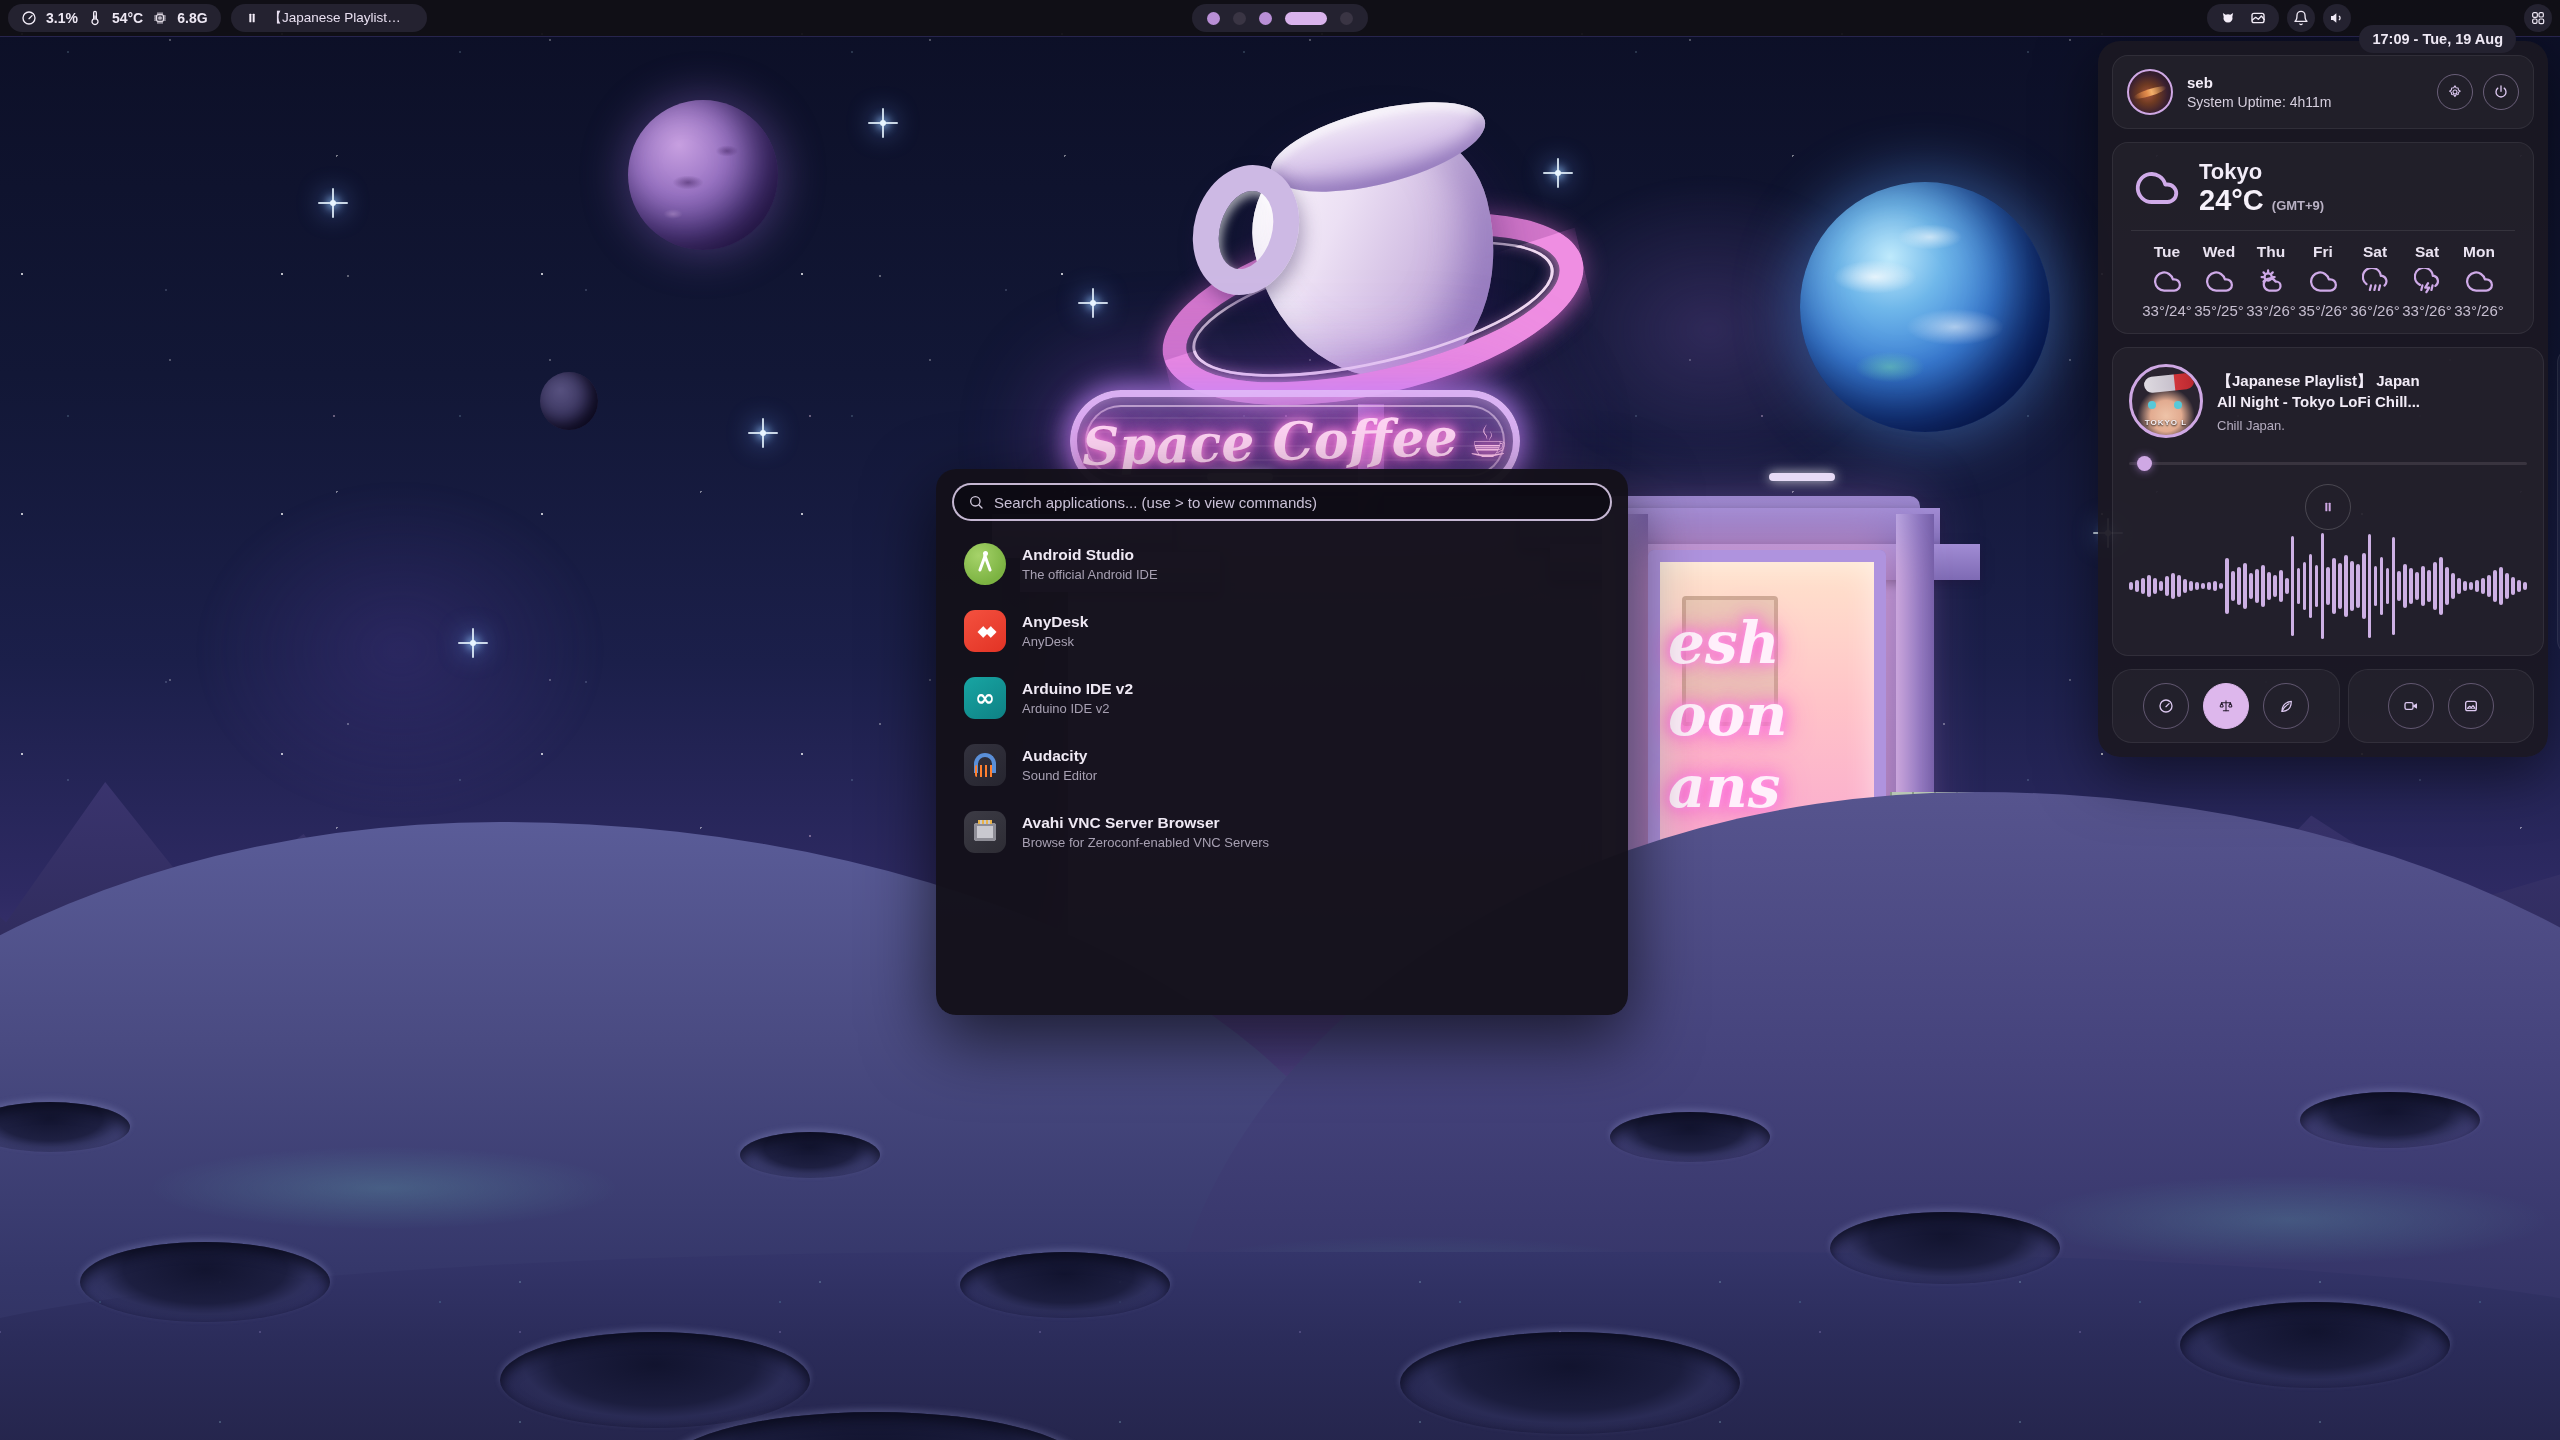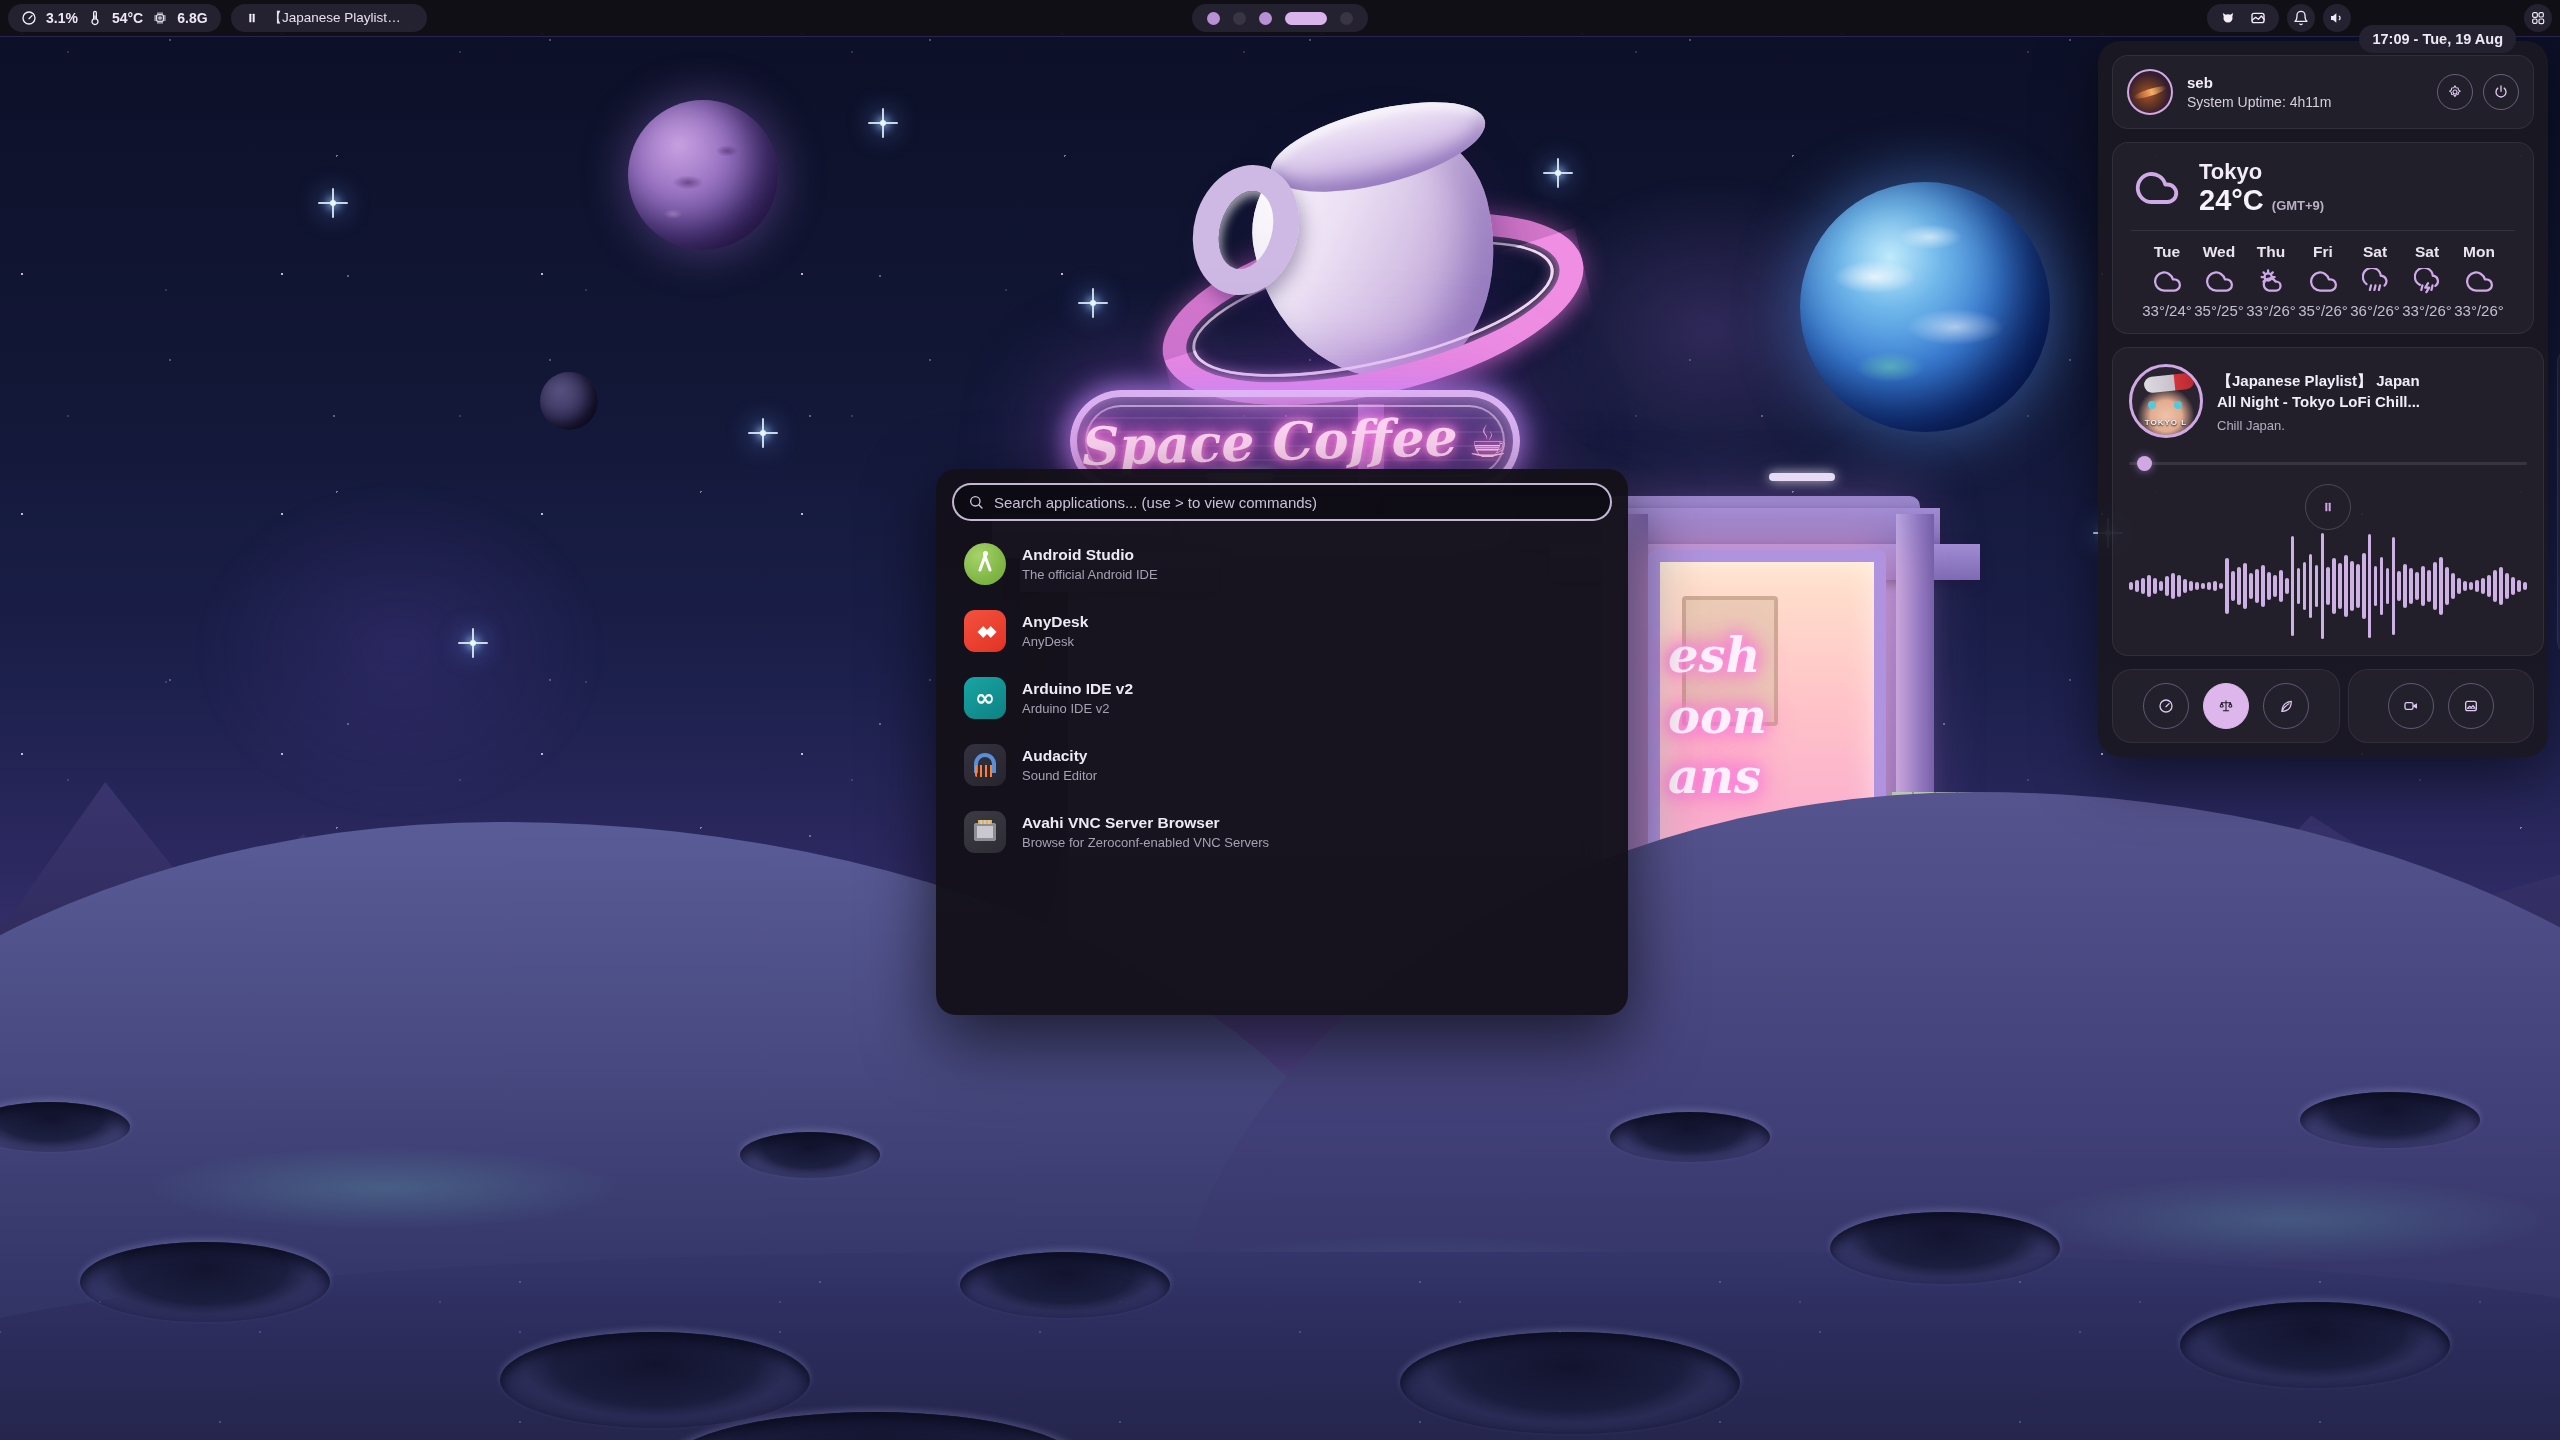--- a/index.html
+++ b/index.html
@@ -73,21 +73,21 @@
   .cafe { position:absolute; left:1050px; top:300px; width:930px; height:700px; }
   .facade { position:absolute; left:18px; top:196px; width:852px; height:504px;
     background:linear-gradient(180deg,#9a86cc 0%,#8672ba 36%,#7763ab 70%,#6a58a0 100%); border-radius:10px 10px 0 0;
     box-shadow:0 0 60px rgba(190,130,230,.35); }
   .tier { position:absolute; background:linear-gradient(180deg,#a18cd4,#7e6ab4); box-shadow:0 4px 10px rgba(30,20,60,.5); }
   .window-big { position:absolute; left:598px; top:250px; width:238px; height:332px; border-radius:6px;
     border:12px solid #af93de; background:linear-gradient(180deg,#ffe3cc 0%,#ffc3c8 46%,#f9a6cf 100%);
     box-shadow:0 0 48px 10px rgba(255,170,210,.55), inset 0 0 30px rgba(255,255,255,.55); }
   .menu-board { position:absolute; left:22px; top:34px; width:96px; height:130px; background:#e9c9b4; border:4px solid #caa590; border-radius:4px; opacity:.9; }
   .neon-lines { position:absolute; inset:0; display:flex; flex-direction:column; justify-content:center; gap:8px; padding-left:8px; }
-  .neon-lines span { font-family:"DejaVu Serif",serif; font-style:italic; font-weight:bold; font-size:48px; line-height:1.1; color:#fff0fb;
+  .neon-lines span { font-family:"DejaVu Serif",serif; font-style:italic; font-weight:bold; font-size:58px; line-height:1.1; color:#fff0fb;
     text-shadow:0 0 6px #ff9ae8,0 0 16px #ff6ad8,0 0 30px #f04ac8; }
   .planter-green { position:absolute; left:560px; top:560px; width:310px; height:56px; border-radius:8px 8px 0 0;
     background:radial-gradient(26px 20px at 12% 60%, #3f7d3a 60%, transparent 65%),
       radial-gradient(30px 22px at 32% 50%, #4c9a45 60%, transparent 65%),
       radial-gradient(26px 20px at 52% 62%, #3a7436 60%, transparent 65%),
       radial-gradient(30px 22px at 72% 52%, #55a84e 60%, transparent 65%),
       radial-gradient(26px 20px at 90% 60%, #417f3c 60%, transparent 65%), #3c6b38; overflow:hidden; }
   .planter-green::after { content:""; position:absolute; inset:0;
     background:radial-gradient(5px 10px at 10% 20%, #dfe9e2 50%, transparent 55%),
       radial-gradient(5px 10px at 28% 14%, #e6eee8 50%, transparent 55%),

